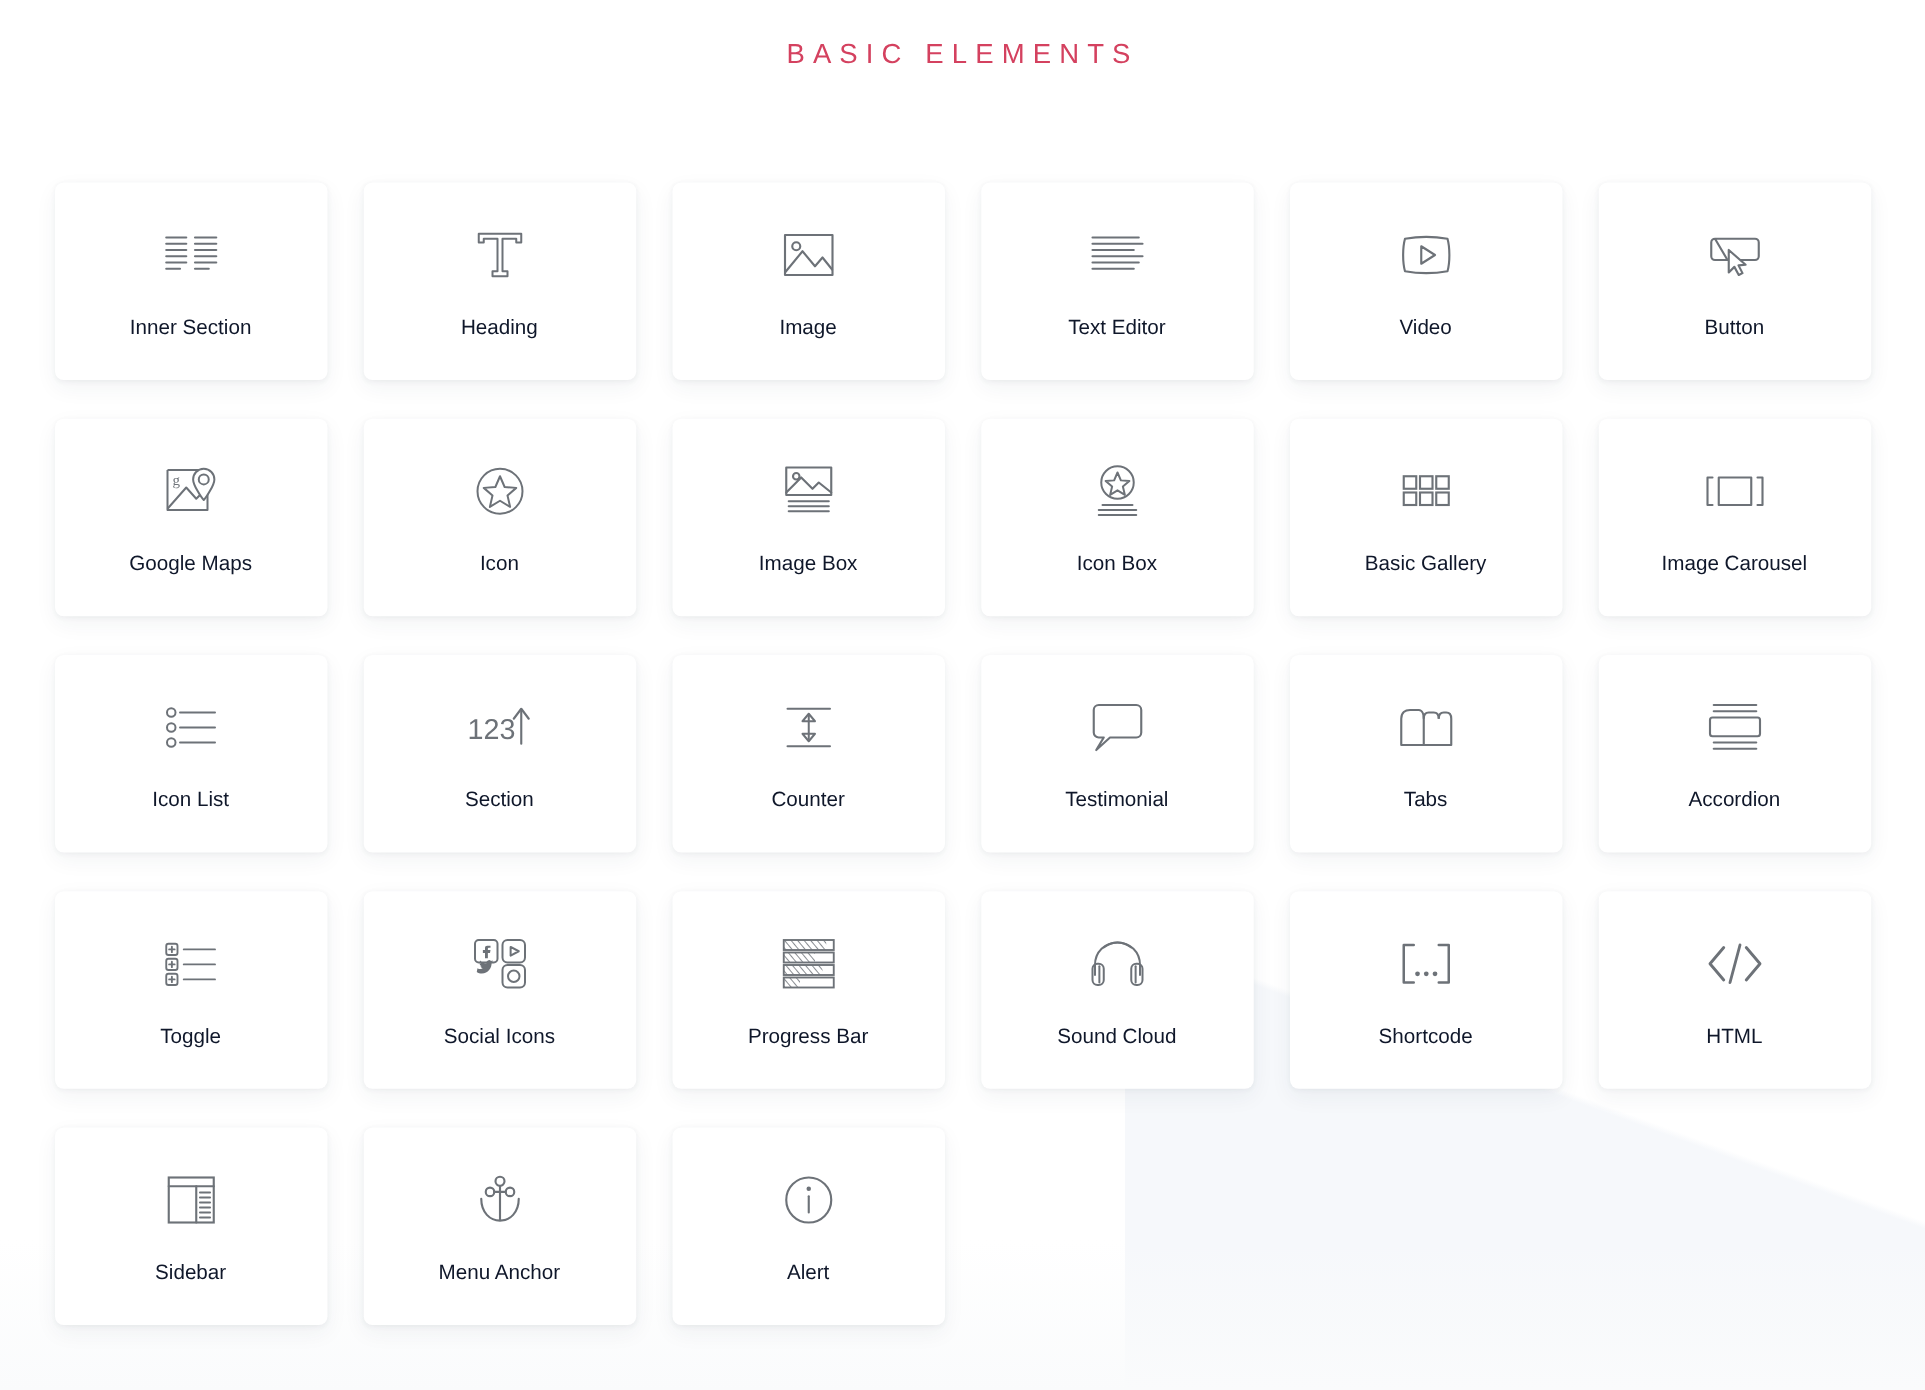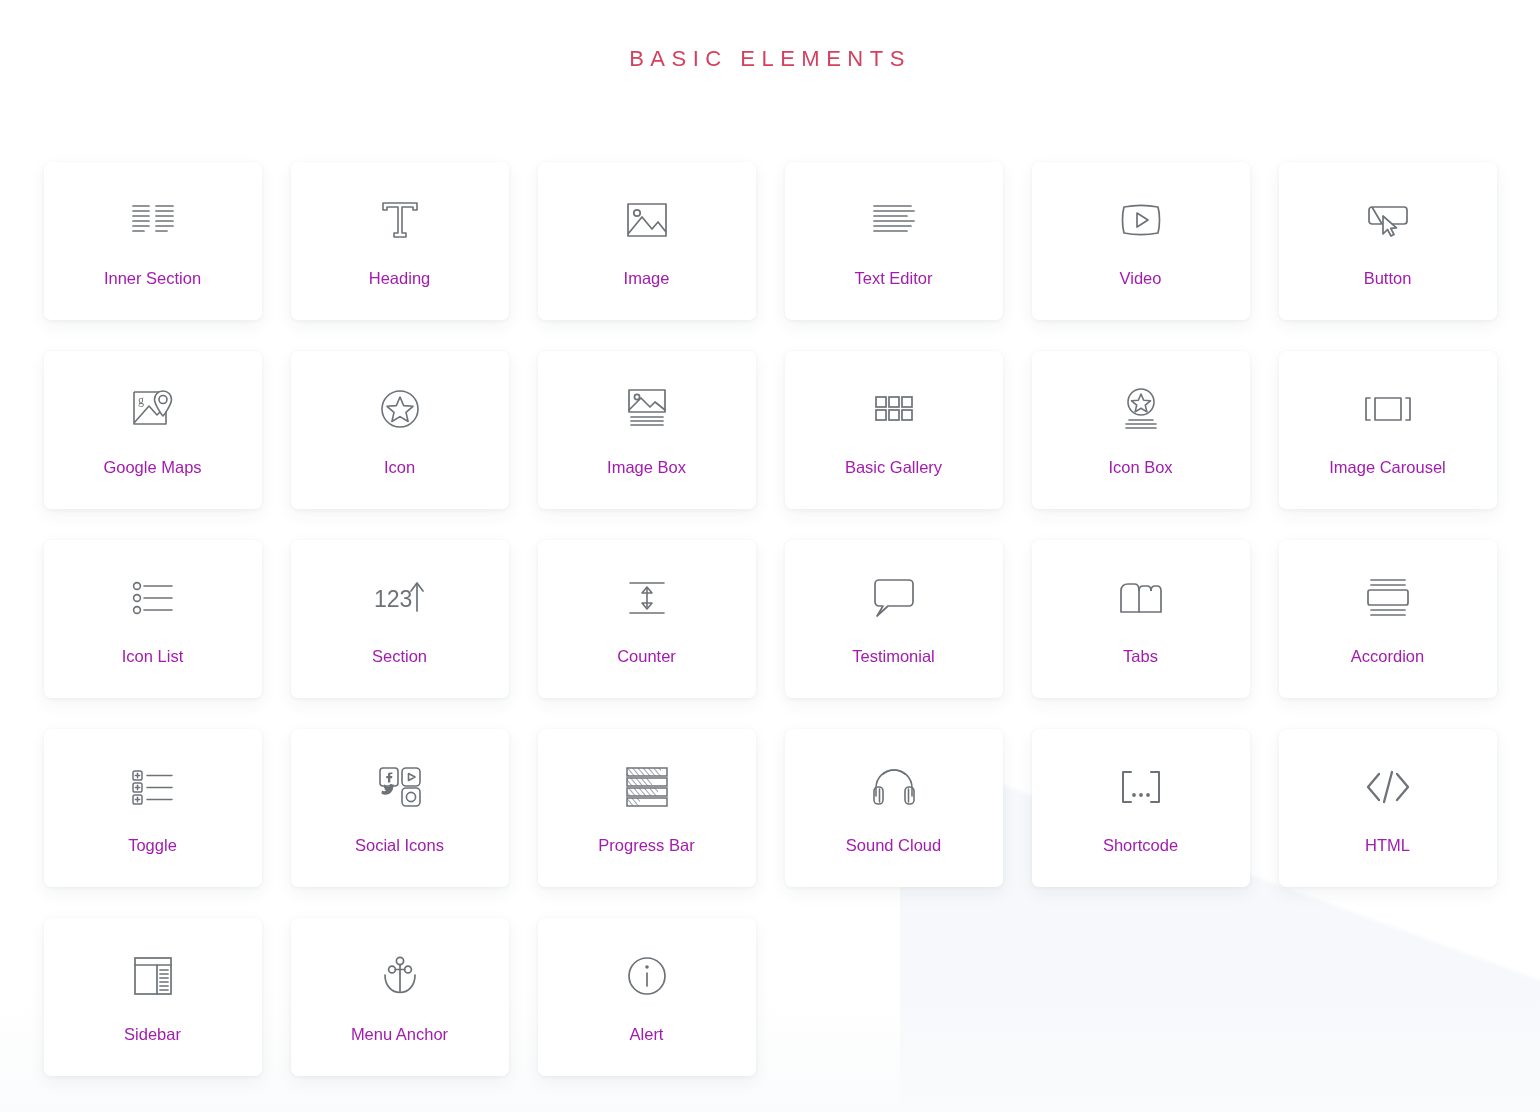--- a/index.html
+++ b/index.html
@@ -34,21 +34,20 @@
     height: 120px;
     background: linear-gradient(to bottom, rgba(250,251,252,0) 0%, #fafbfc 100%);
     pointer-events: none;
     z-index: 0;
   }
 
   .page {
     position: relative;
     z-index: 2;
     width: 1540px;
-    margin-top: 16px;
   }
 
   .page-title {
     text-align: center;
     color: #d4415f;
     font-size: 22px;
     letter-spacing: 6.5px;
     font-weight: 400;
     margin: 0;
     padding-top: 30px;
@@ -89,21 +88,21 @@
     color: #6d7278;
   }
   .card-icon svg {
     display: block;
     overflow: visible;
   }
 
   .card-label {
     margin-top: 24px;
     font-size: 16.5px;
-    color: #a21caf;
+    color: #0f172a;
     font-family: "Liberation Sans", sans-serif;
     font-weight: 400;
     text-align: center;
     line-height: 1;
   }
 </style>
 </head>
 <body>
 
 <div class="bg-wash"></div>
@@ -223,43 +222,43 @@
           <line x1="3" y1="28" x2="35" y2="28"></line>
           <line x1="3" y1="32" x2="35" y2="32"></line>
           <line x1="3" y1="36" x2="35" y2="36"></line>
         </svg>
       </div>
       <div class="card-label">Image Box</div>
     </div>
 
     <div class="card">
       <div class="card-icon">
+        <svg width="40" height="42" viewBox="0 0 40 42" fill="none" stroke="currentColor" stroke-width="1.6" stroke-linejoin="round" stroke-linecap="round">
+          <circle cx="20" cy="14" r="13"></circle>
+          <path d="M20 6 L22.7 12.3 L29.5 12.8 L24.3 17.2 L25.9 23.9 L20 20.3 L14.1 23.9 L15.7 17.2 L10.5 12.8 L17.3 12.3 Z"></path>
+          <line x1="8" y1="32" x2="32" y2="32"></line>
+          <line x1="5" y1="36" x2="35" y2="36"></line>
+          <line x1="5" y1="40" x2="35" y2="40"></line>
+        </svg>
+      </div>
+      <div class="card-label">Icon Box</div>
+    </div>
+
+    <div class="card">
+      <div class="card-icon">
         <svg width="38" height="26" viewBox="0 0 38 26" fill="none" stroke="currentColor" stroke-width="1.7">
           <rect x="1" y="1" width="10" height="10"></rect>
           <rect x="14" y="1" width="10" height="10"></rect>
           <rect x="27" y="1" width="10" height="10"></rect>
           <rect x="1" y="14" width="10" height="10"></rect>
           <rect x="14" y="14" width="10" height="10"></rect>
           <rect x="27" y="14" width="10" height="10"></rect>
         </svg>
       </div>
       <div class="card-label">Basic Gallery</div>
-    </div>
-
-    <div class="card">
-      <div class="card-icon">
-        <svg width="40" height="42" viewBox="0 0 40 42" fill="none" stroke="currentColor" stroke-width="1.6" stroke-linejoin="round" stroke-linecap="round">
-          <circle cx="20" cy="14" r="13"></circle>
-          <path d="M20 6 L22.7 12.3 L29.5 12.8 L24.3 17.2 L25.9 23.9 L20 20.3 L14.1 23.9 L15.7 17.2 L10.5 12.8 L17.3 12.3 Z"></path>
-          <line x1="8" y1="32" x2="32" y2="32"></line>
-          <line x1="5" y1="36" x2="35" y2="36"></line>
-          <line x1="5" y1="40" x2="35" y2="40"></line>
-        </svg>
-      </div>
-      <div class="card-label">Icon Box</div>
     </div>
 
     <div class="card">
       <div class="card-icon">
         <svg width="46" height="28" viewBox="0 0 46 28" fill="none" stroke="currentColor" stroke-width="1.7" stroke-linejoin="round" stroke-linecap="round">
           <path d="M5 3 H1 V25 H5"></path>
           <rect x="10" y="3" width="26" height="22"></rect>
           <path d="M41 3 H45 V25 H41"></path>
         </svg>
       </div>

